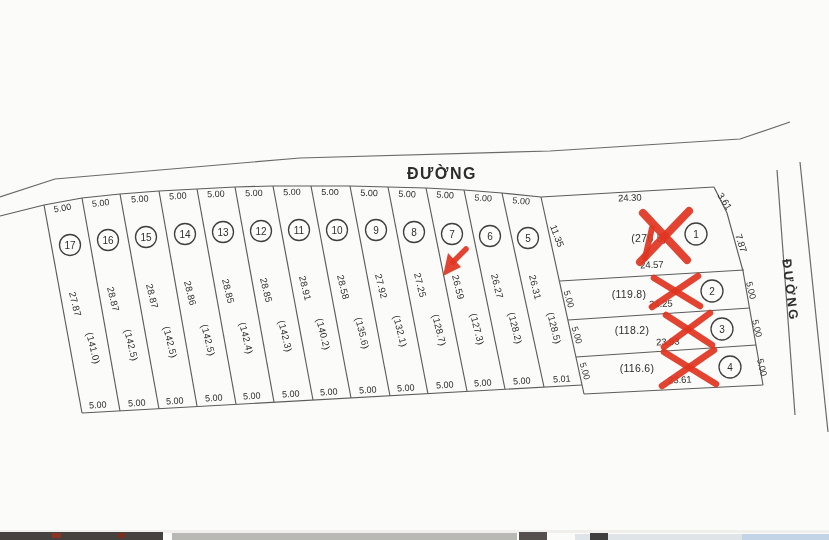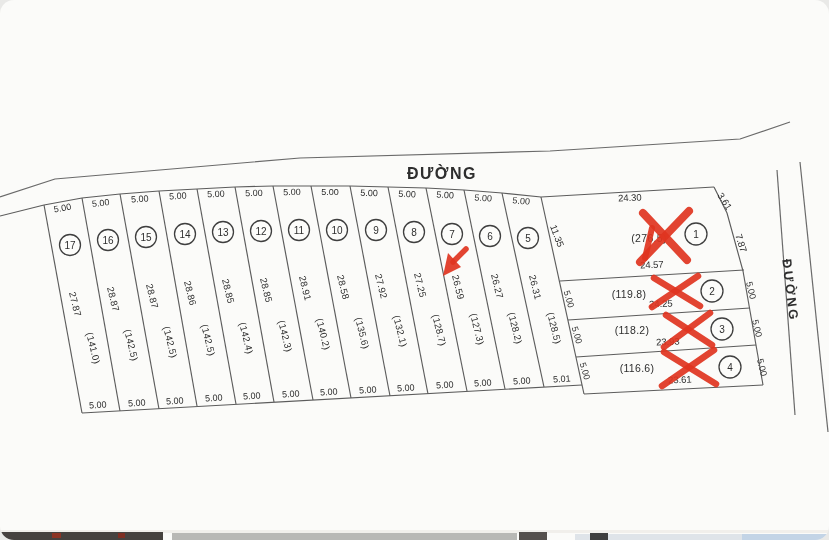--- a/index.html
+++ b/index.html
@@ -1,17 +1,17 @@
 <!DOCTYPE html>
 <html><head>
 <meta charset="utf-8">
 <style>
   html,body{margin:0;padding:0;background:#e9e9e7;}
   .stage{width:829px;height:540px;position:relative;background:#fbfbf9;overflow:hidden;
-         font-family:"Liberation Sans", sans-serif;border-radius:14px;}
+         font-family:"Liberation Sans", sans-serif;}
   svg{display:block}
   svg text{fill:#2e2e2e;text-anchor:middle;font-family:"Liberation Sans", sans-serif;}
   .lbl{font-size:9px;}
   .len{font-size:9.5px;letter-spacing:.3px;}
   .area{font-size:9.5px;letter-spacing:.3px;}
   .num{font-size:10px;}
   .dim{font-size:9.5px;}
   .road-top{font-size:16px;font-weight:bold;letter-spacing:1.5px;}
   .road-right{font-size:13px;font-weight:bold;letter-spacing:2.5px;}
   .plot-line{stroke:#5c5c5c;stroke-width:1.15;fill:none;stroke-linejoin:round;}

